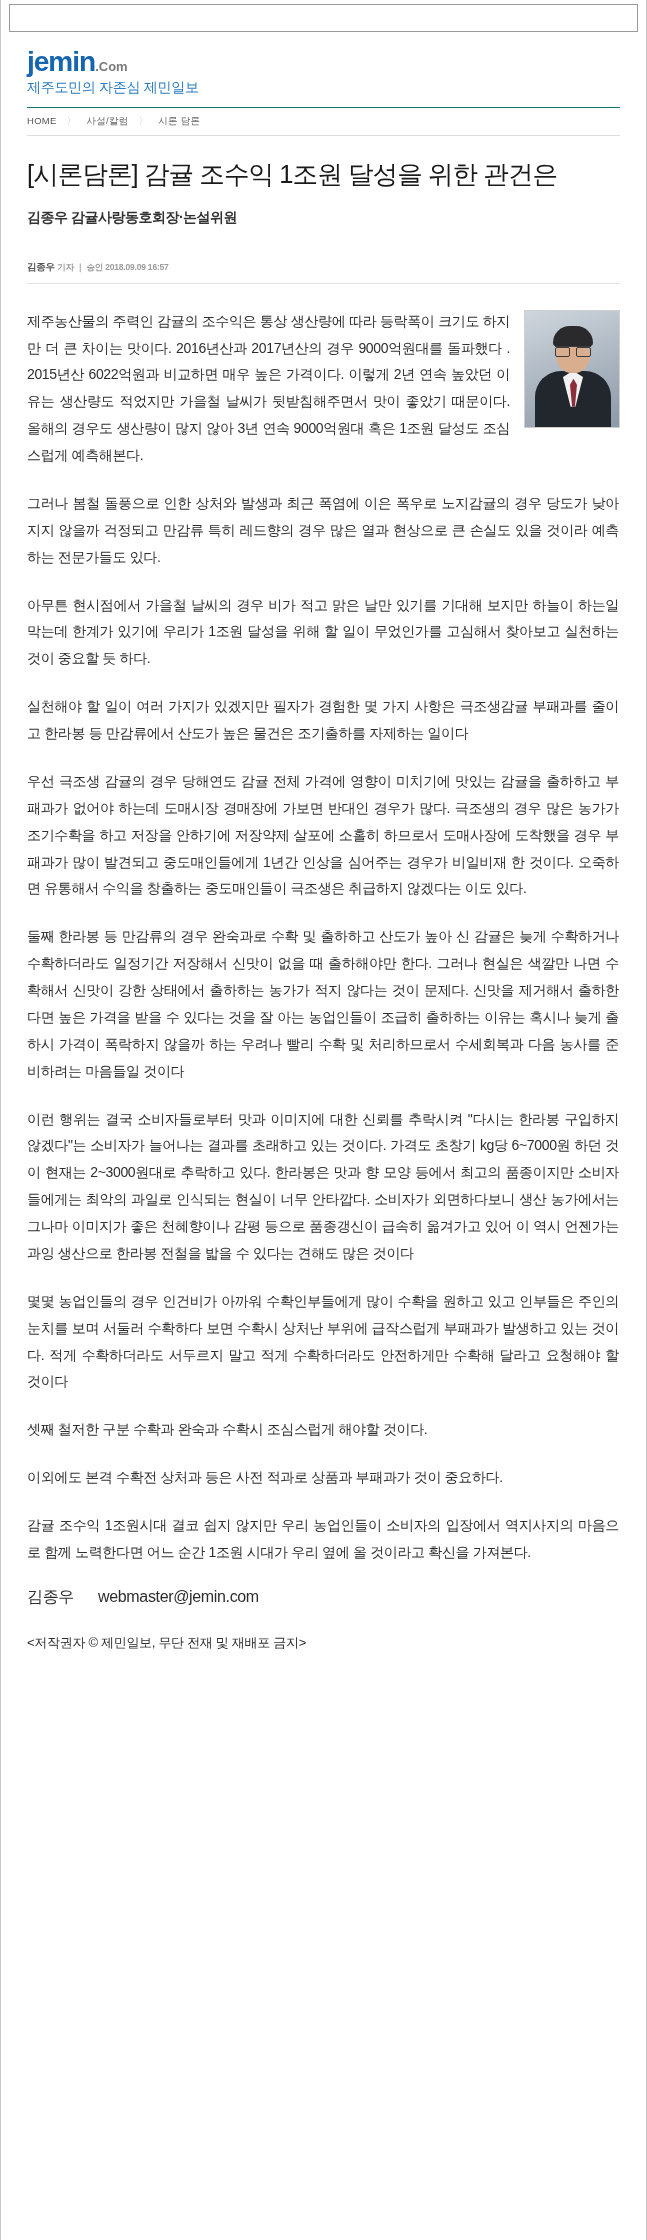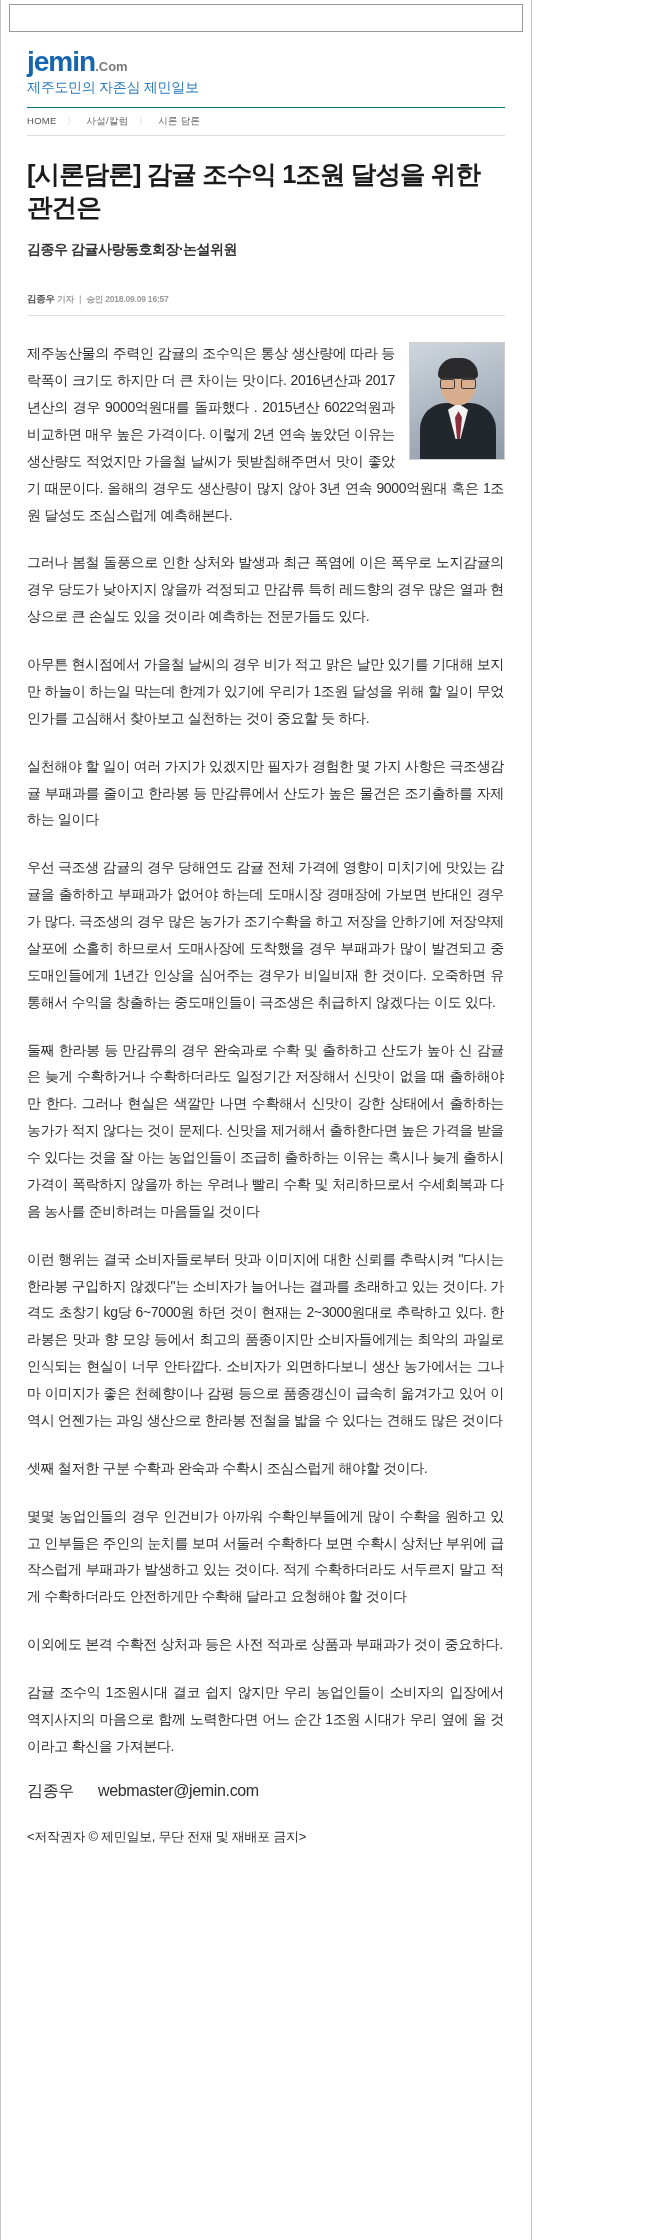--- a/index.html
+++ b/index.html
@@ -3,21 +3,21 @@
 <meta charset="utf-8">
 <style>
   * { box-sizing: border-box; }
   html, body {
     margin: 0;
     padding: 0;
     background: #ffffff;
     font-family: "Liberation Sans", "DejaVu Sans", sans-serif;
   }
   .page {
-    width: 532px;
+    width: 647px;
     min-height: 2240px;
     position: relative;
     background: #ffffff;
     border-left: 1px solid #c8c8c8;
     border-right: 1px solid #c8c8c8;
     overflow: hidden;
   }
   
   .topbar {
     height: 28px;
@@ -64,21 +64,21 @@
   .breadcrumb .crumb { color: #666; }
   .breadcrumb .crumb.home { color: #555; }
   .breadcrumb .sep {
     color: #bbb;
     margin: 0 7px;
   }
   
   .headline {
     font-size: 25.5px;
     line-height: 1.28;
-    font-weight: bold;
+    font-weight: normal;
     color: #1a1a1a;
     margin: 22px 0 0 0;
     letter-spacing: -0.9px;
   }
   .subhead {
     font-size: 14px;
     font-weight: bold;
     color: #333;
     margin: 18px 0 0 0;
     letter-spacing: -0.5px;
@@ -231,22 +231,22 @@
         <div class="glasses"></div>
       </div>
 
       <p>제주농산물의 주력인 감귤의 조수익은 통상 생산량에 따라 등락폭이 크기도 하지만 더 큰 차이는 맛이다. 2016년산과 2017년산의 경우 9000억원대를 돌파했다 . 2015년산 6022억원과 비교하면 매우 높은 가격이다. 이렇게 2년 연속 높았던 이유는 생산량도 적었지만 가을철 날씨가 뒷받침해주면서 맛이 좋았기 때문이다. 올해의 경우도 생산량이 많지 않아 3년 연속 9000억원대 혹은 1조원 달성도 조심스럽게 예측해본다.</p>
       <p>그러나 봄철 돌풍으로 인한 상처와 발생과 최근 폭염에 이은 폭우로 노지감귤의 경우 당도가 낮아지지 않을까 걱정되고 만감류 특히 레드향의 경우 많은 열과 현상으로 큰 손실도 있을 것이라 예측하는 전문가들도 있다.</p>
       <p>아무튼 현시점에서 가을철 날씨의 경우 비가 적고 맑은 날만 있기를 기대해 보지만 하늘이 하는일 막는데 한계가 있기에 우리가 1조원 달성을 위해 할 일이 무었인가를 고심해서 찾아보고 실천하는 것이 중요할 듯 하다.</p>
       <p>실천해야 할 일이 여러 가지가 있겠지만 필자가 경험한 몇 가지 사항은 극조생감귤 부패과를 줄이고 한라봉 등 만감류에서 산도가 높은 물건은 조기출하를 자제하는 일이다</p>
       <p>우선 극조생 감귤의 경우 당해연도 감귤 전체 가격에 영향이 미치기에 맛있는 감귤을 출하하고 부패과가 없어야 하는데 도매시장 경매장에 가보면 반대인 경우가 많다. 극조생의 경우 많은 농가가 조기수확을 하고 저장을 안하기에 저장약제 살포에 소홀히 하므로서 도매사장에 도착했을 경우 부패과가 많이 발견되고 중도매인들에게 1년간 인상을 심어주는 경우가 비일비재 한 것이다. 오죽하면 유통해서 수익을 창출하는 중도매인들이 극조생은 취급하지 않겠다는 이도 있다.</p>
       <p>둘째 한라봉 등 만감류의 경우 완숙과로 수확 및 출하하고 산도가 높아 신 감귤은 늦게 수확하거나 수확하더라도 일정기간 저장해서 신맛이 없을 때 출하해야만 한다. 그러나 현실은 색깔만 나면 수확해서 신맛이 강한 상태에서 출하하는 농가가 적지 않다는 것이 문제다. 신맛을 제거해서 출하한다면 높은 가격을 받을 수 있다는 것을 잘 아는 농업인들이 조급히 출하하는 이유는 혹시나 늦게 출하시 가격이 폭락하지 않을까 하는 우려나 빨리 수확 및 처리하므로서 수세회복과 다음 농사를 준비하려는 마음들일 것이다</p>
       <p>이런 행위는 결국 소비자들로부터 맛과 이미지에 대한 신뢰를 추락시켜 "다시는 한라봉 구입하지 않겠다"는 소비자가 늘어나는 결과를 초래하고 있는 것이다. 가격도 초창기 kg당 6~7000원 하던 것이 현재는 2~3000원대로 추락하고 있다. 한라봉은 맛과 향 모양 등에서 최고의 품종이지만 소비자들에게는 최악의 과일로 인식되는 현실이 너무 안타깝다. 소비자가 외면하다보니 생산 농가에서는 그나마 이미지가 좋은 천혜향이나 감평 등으로 품종갱신이 급속히 옮겨가고 있어 이 역시 언젠가는 과잉 생산으로 한라봉 전철을 밟을 수 있다는 견해도 많은 것이다</p>
+      <p>몇몇 농업인들의 경우 인건비가 아까워 수확인부들에게 많이 수확을 원하고 있고 인부들은 주인의 눈치를 보며 서둘러 수확하다 보면 수확시 상처난 부위에 급작스럽게 부패과가 발생하고 있는 것이다. 적게 수확하더라도 서두르지 말고 적게 수확하더라도 안전하게만 수확해 달라고 요청해야 할 것이다</p>
       <p>셋째 철저한 구분 수확과 완숙과 수확시 조심스럽게 해야할 것이다.</p>
-      <p>몇몇 농업인들의 경우 인건비가 아까워 수확인부들에게 많이 수확을 원하고 있고 인부들은 주인의 눈치를 보며 서둘러 수확하다 보면 수확시 상처난 부위에 급작스럽게 부패과가 발생하고 있는 것이다. 적게 수확하더라도 서두르지 말고 적게 수확하더라도 안전하게만 수확해 달라고 요청해야 할 것이다</p>
       <p>이외에도 본격 수확전 상처과 등은 사전 적과로 상품과 부패과가 것이 중요하다.</p>
       <p>감귤 조수익 1조원시대 결코 쉽지 않지만 우리 농업인들이 소비자의 입장에서 역지사지의 마음으로  함께 노력한다면 어느 순간 1조원 시대가 우리 옆에 올 것이라고 확신을 가져본다.</p>
 
       <div class="signature">
         <span>김종우</span>
         <span class="email">webmaster@jemin.com</span>
       </div>
 
       <div class="copyright">&lt;저작권자 © 제민일보, 무단 전재 및 재배포 금지&gt;</div>
     </div>

